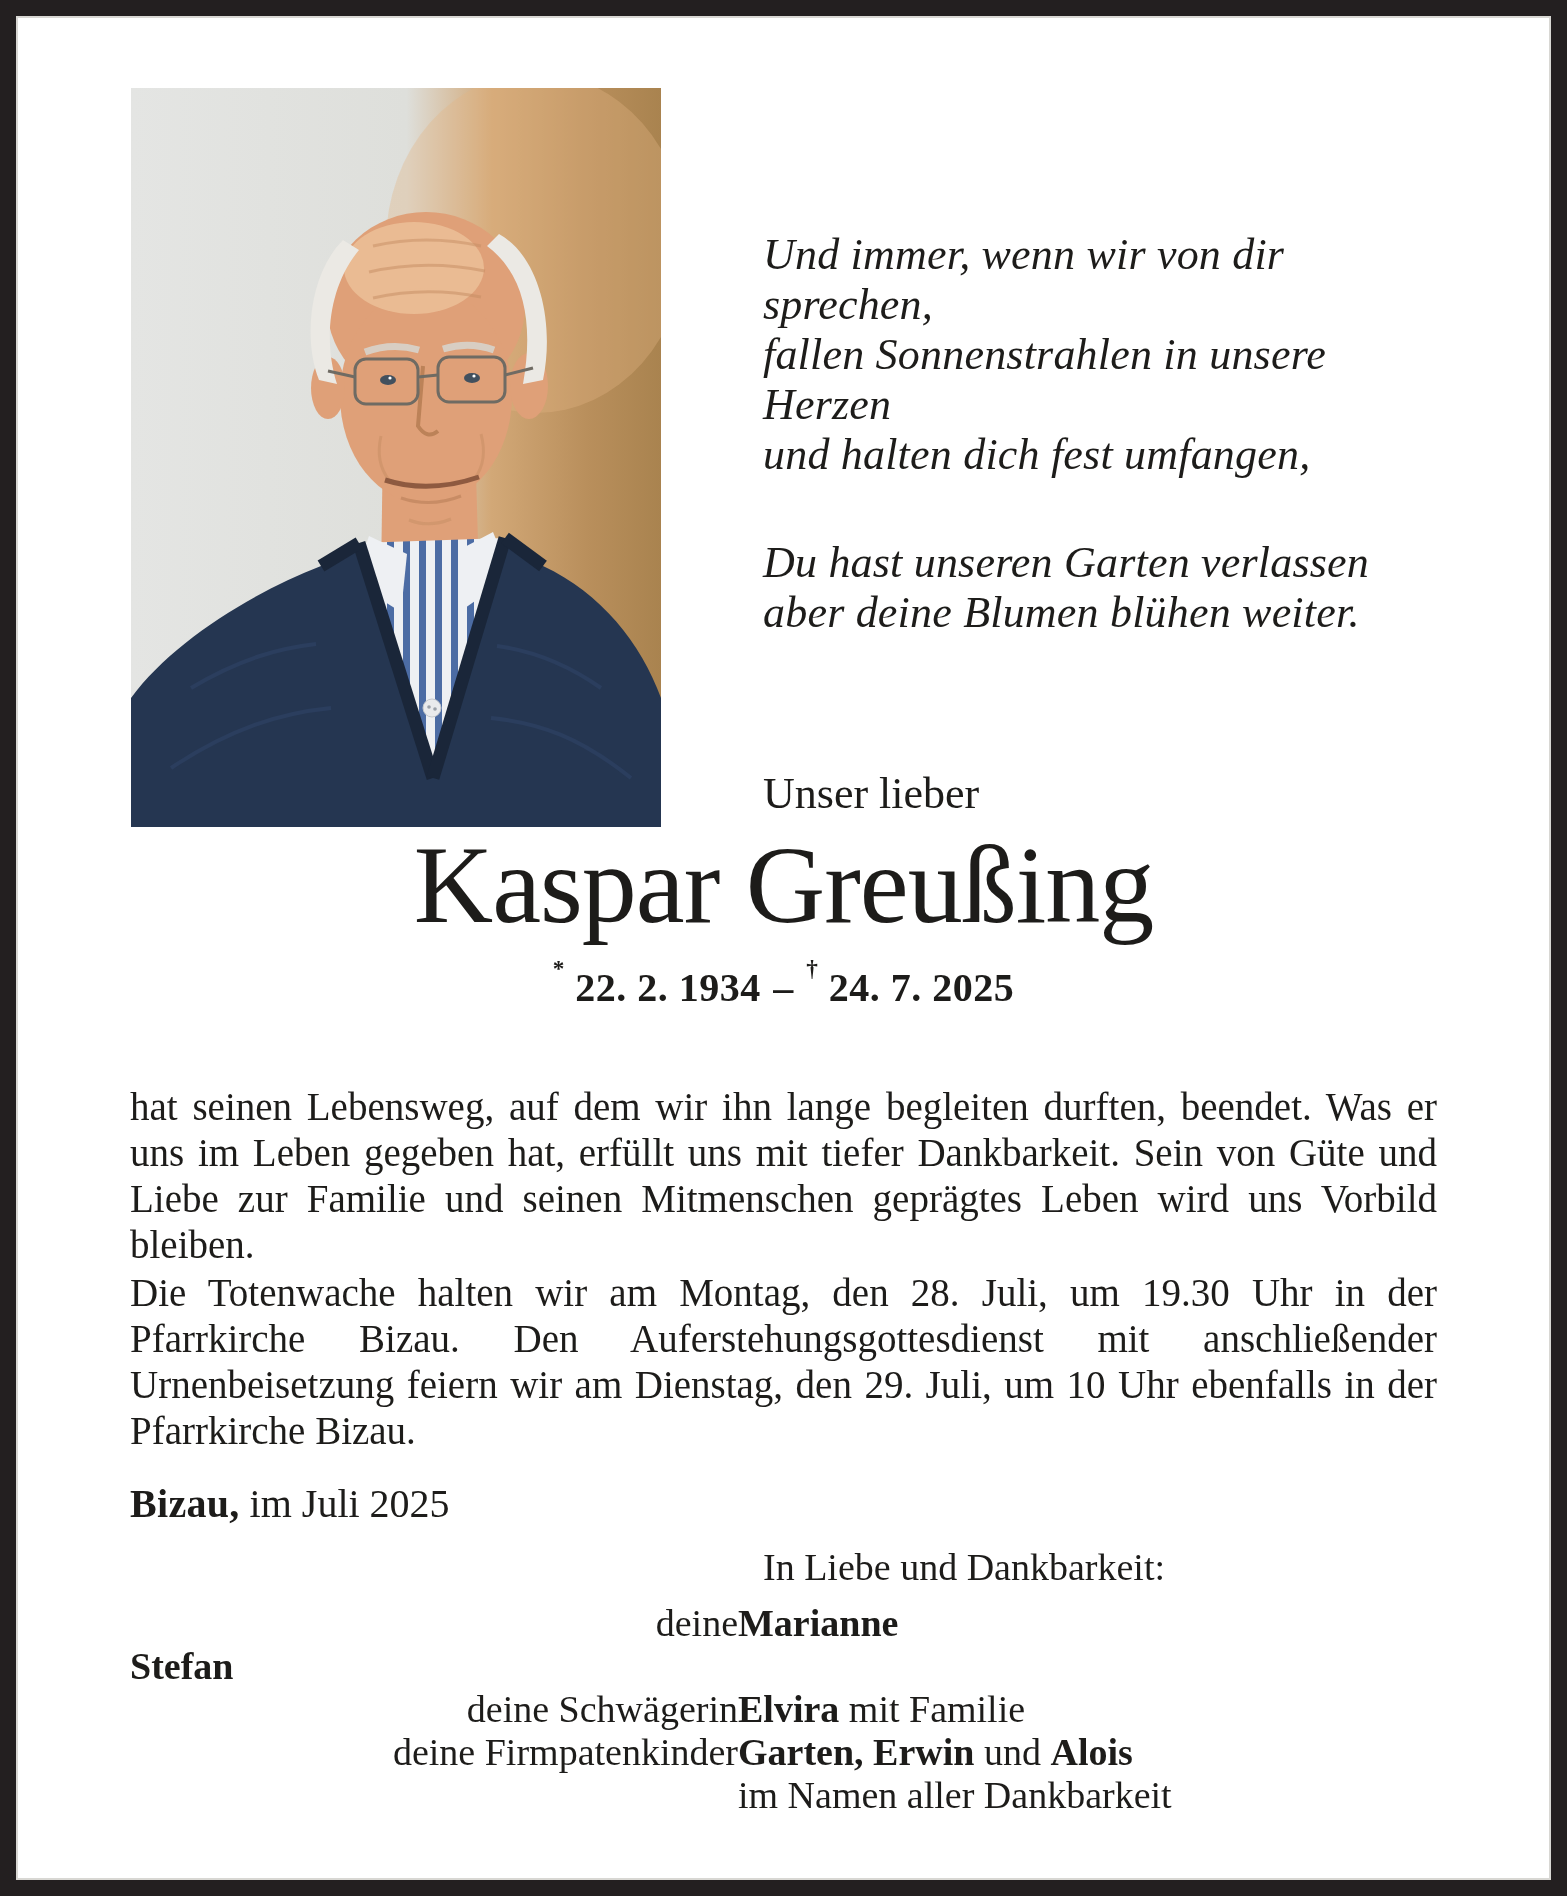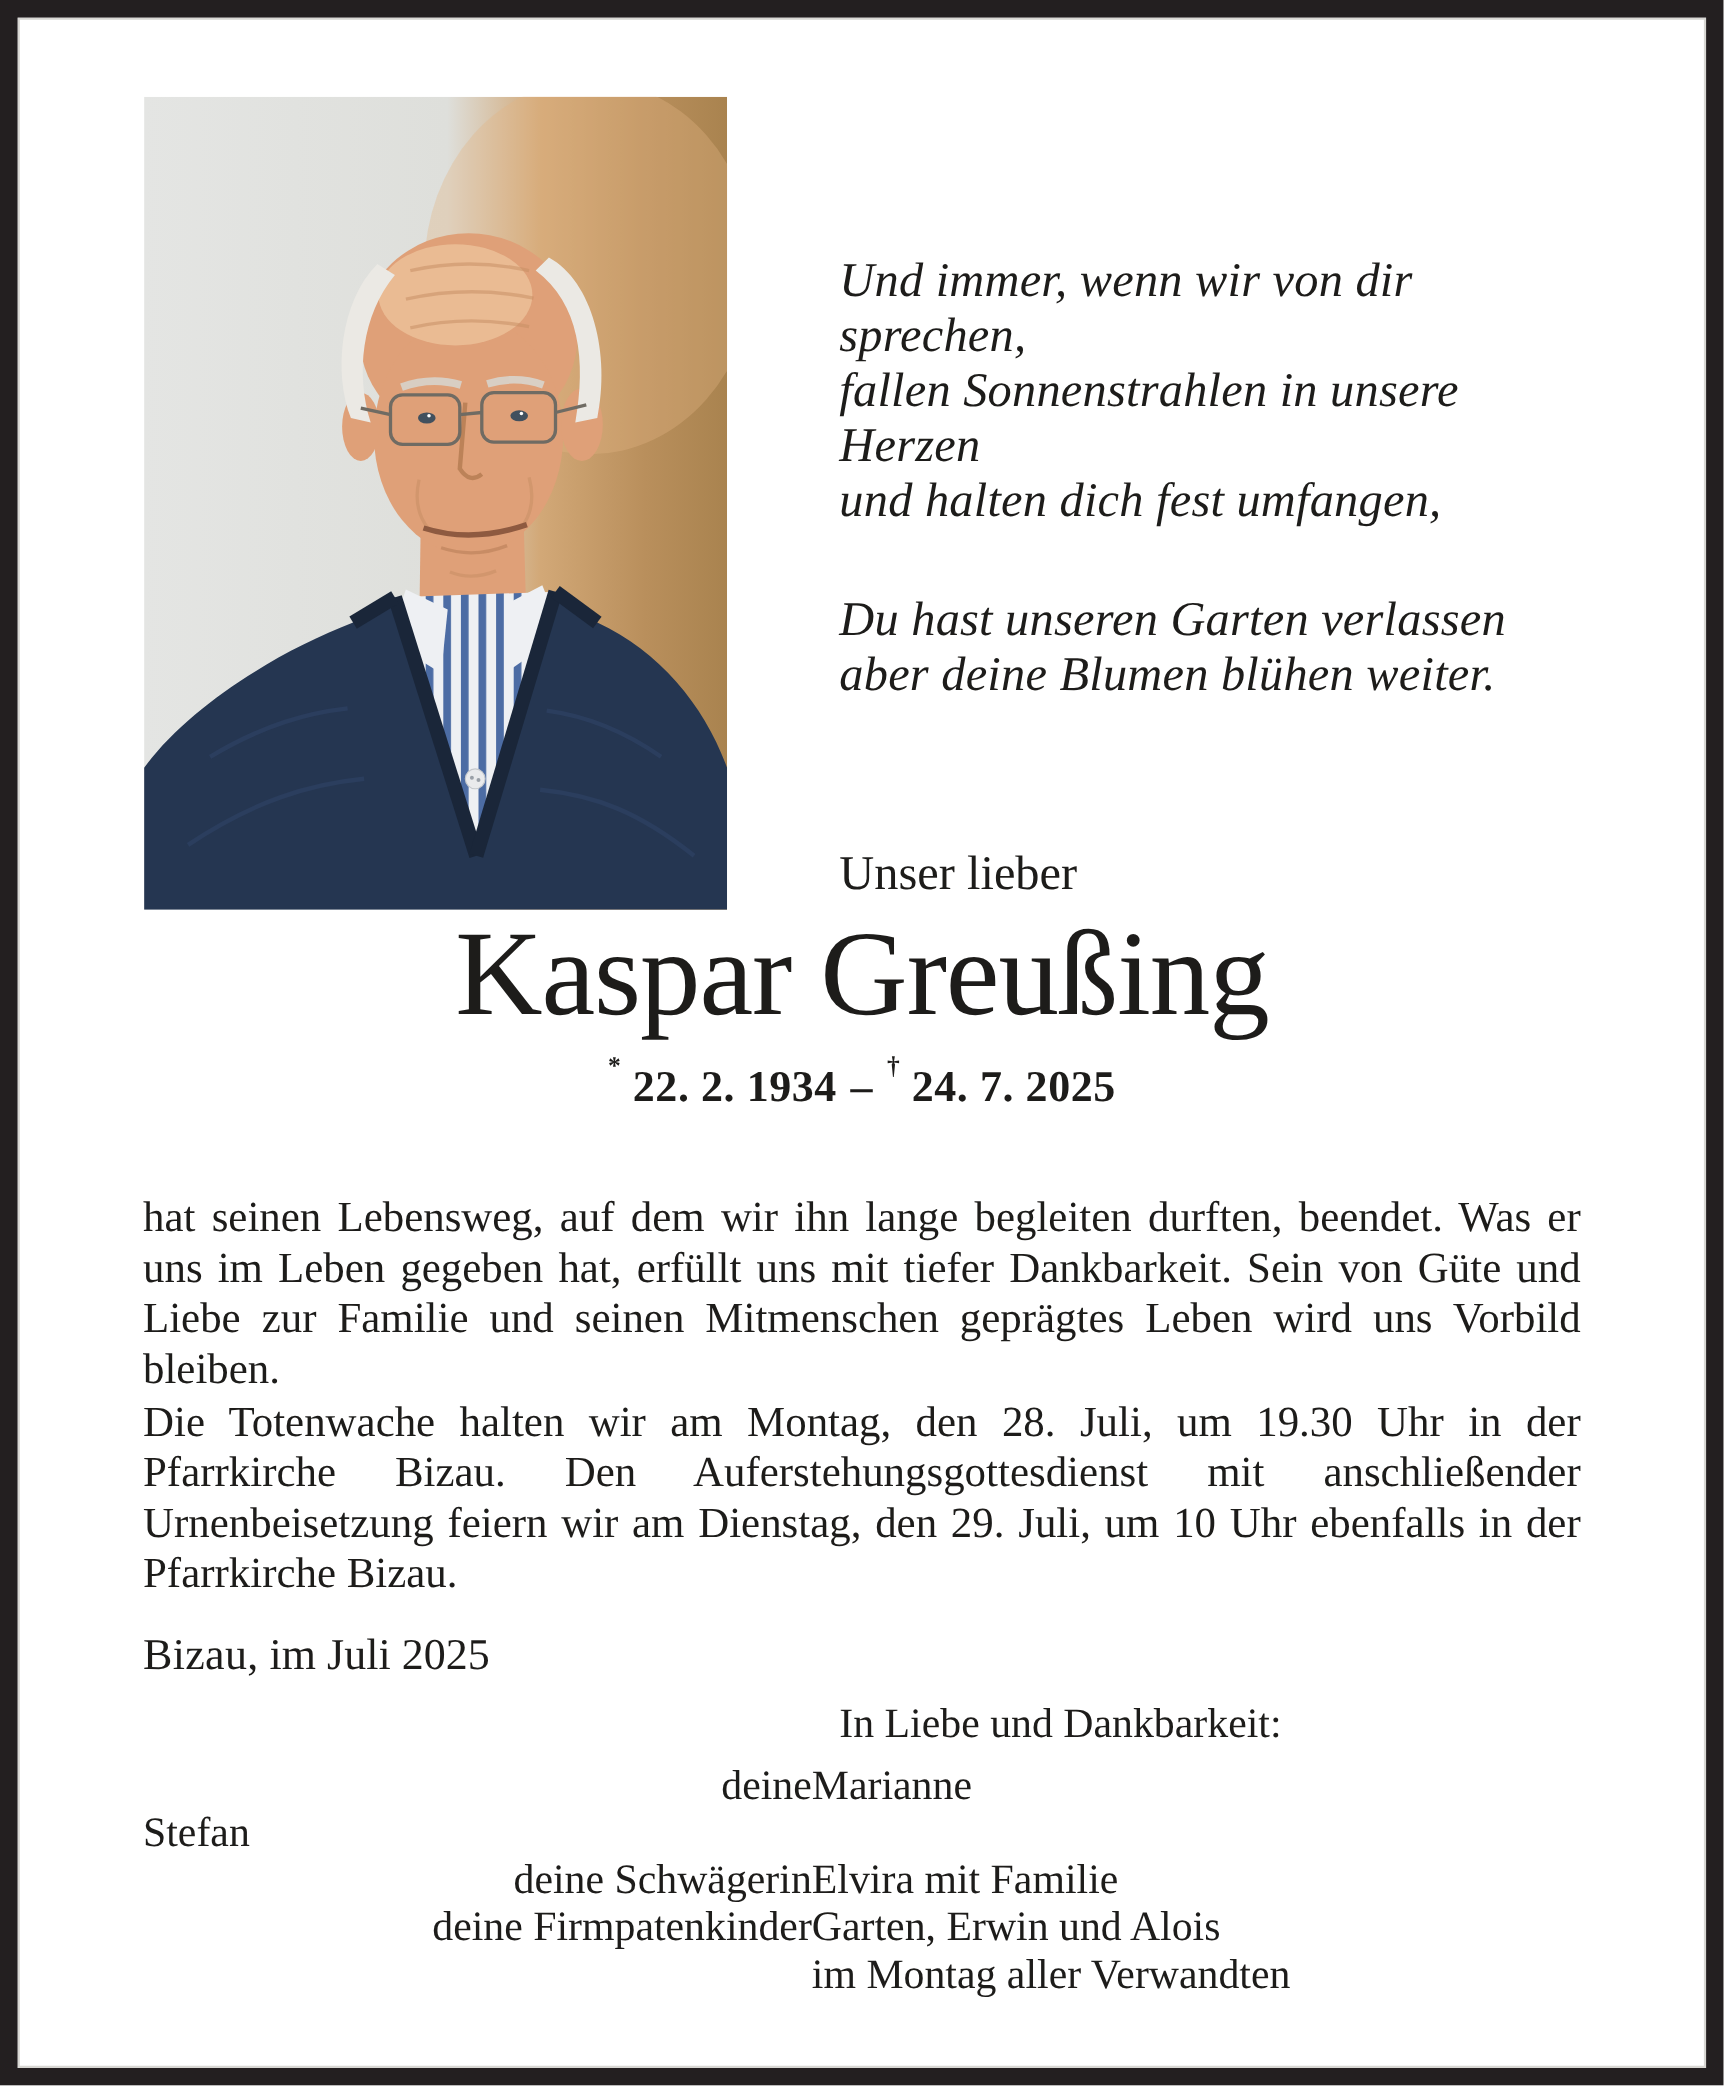--- a/index.html
+++ b/index.html
@@ -67,21 +67,21 @@
   .dateline { left:114px; top:1464px; font-size:40px; }
   .dateline b { letter-spacing:0.3px; }
 
   .signoff-heading { left:747px; top:1529px; font-size:38px; }
 
   .signoff-rows { left:114px; top:1586px; width:1307px; font-size:38px; line-height:43px; }
   .signoff-row { display:grid; grid-template-columns:608px 1fr; }
   .signoff-row .rel { text-align:right; white-space:nowrap; }
   .signoff-row .nm  { text-align:left; white-space:nowrap; }
 
-  b, strong { font-weight:normal; }
+  b, strong { font-weight:bold; }
 </style>
 </head>
 <body>
 
 <div class="page">
 
   <svg class="abs photo" viewBox="0 0 530 739" width="530" height="739" preserveAspectRatio="none">
     <defs>
       <linearGradient id="bgGrad" x1="0" y1="0" x2="1" y2="0">
         <stop offset="0" stop-color="#e4e5e3"></stop>
@@ -221,17 +221,17 @@
     <div class="signoff-row">
       <span class="rel">deine Schwägerin</span>
       <span class="nm"><b>Elvira</b><span> mit Familie</span></span>
     </div>
     <div class="signoff-row">
       <span class="rel">deine Firmpatenkinder</span>
       <span class="nm"><b>Garten, Erwin</b><span> und </span><b>Alois</b></span>
     </div>
     <div class="signoff-row">
       <span class="rel"></span>
-      <span class="nm">im Montag aller Verwandten</span>
+      <span class="nm">im Namen aller Dankbarkeit</span>
     </div>
   </div>
 
 </div>
 
 </body></html>

